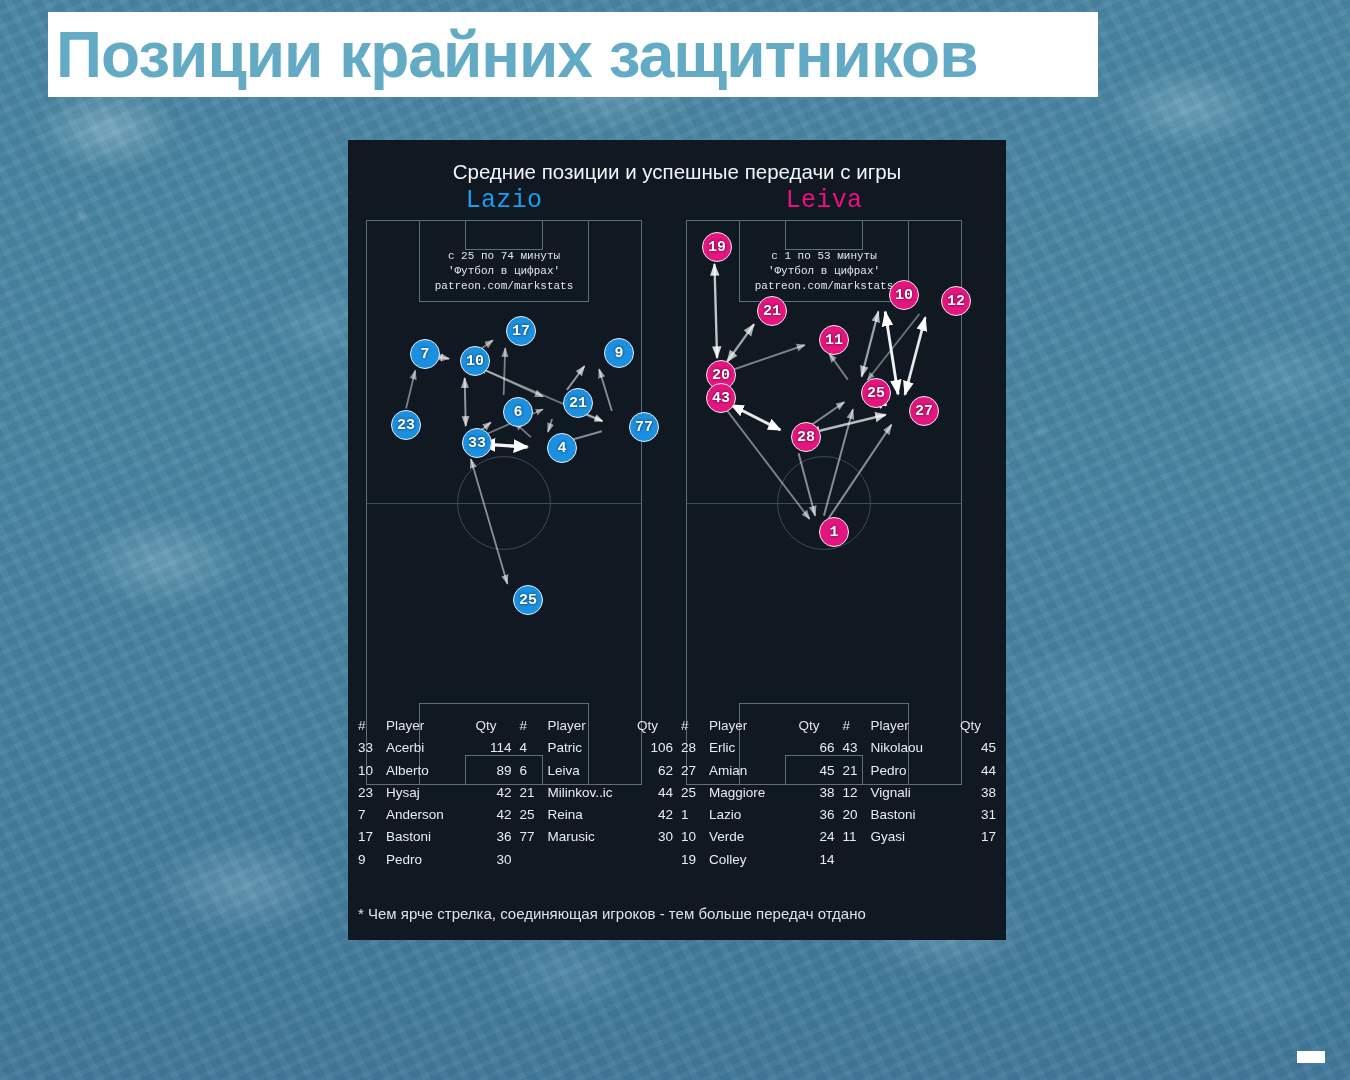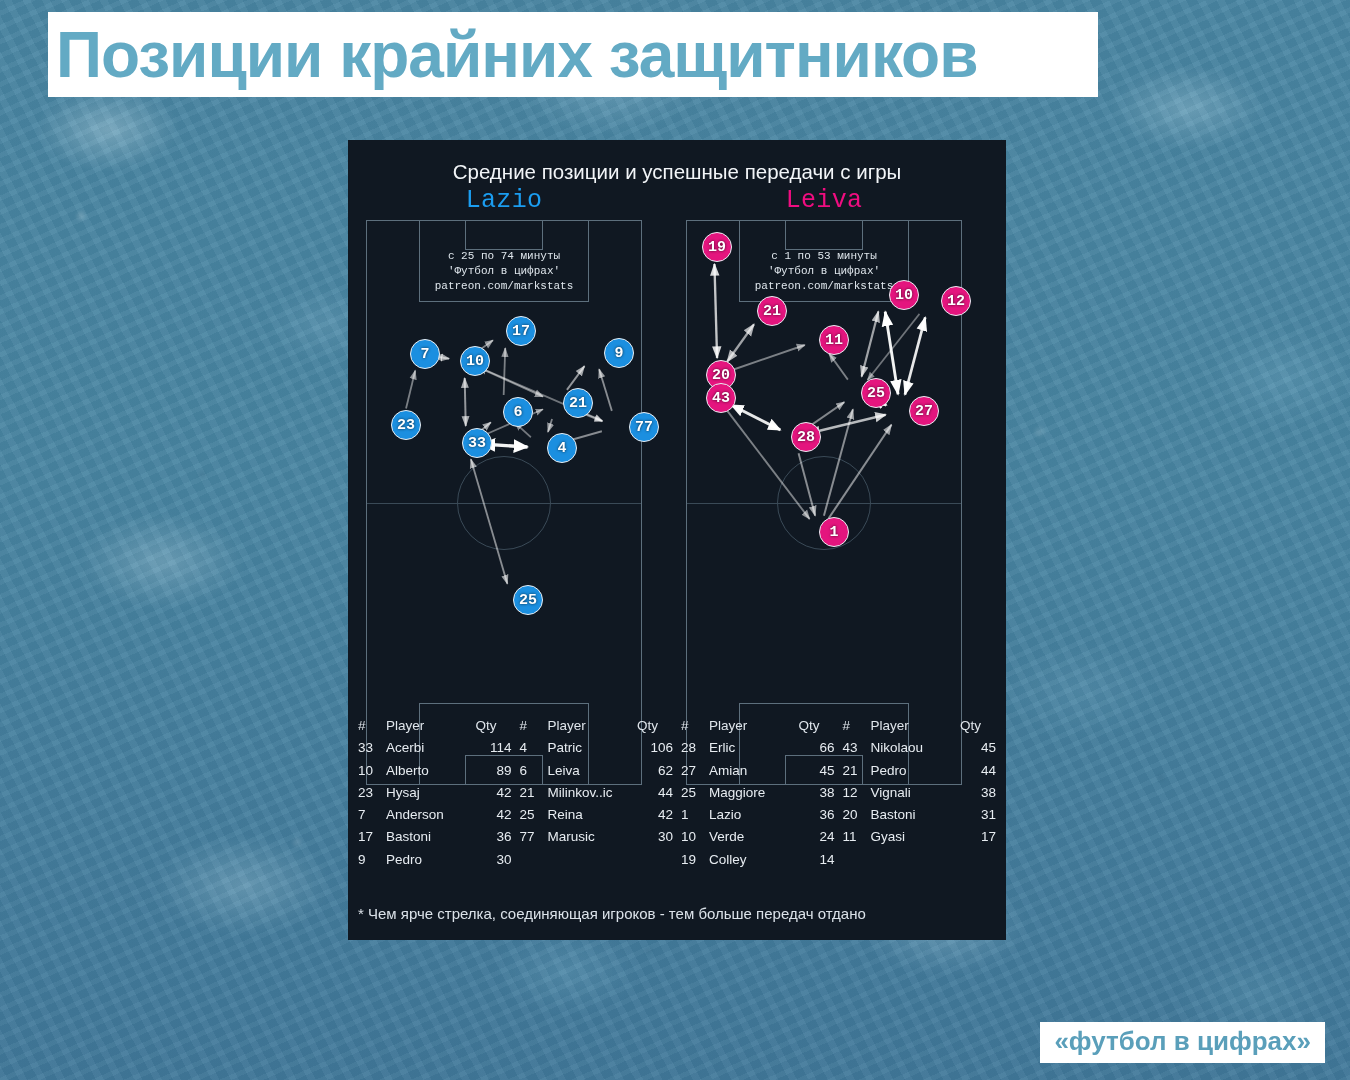--- a/index.html
+++ b/index.html
@@ -553,14 +553,13 @@
           <span class="c-name">Gyasi</span>
           <span class="c-qty">17</span>
         </div>
       </div>
     </div>
 
   <div id="footnote">* Чем ярче стрелка, соединяющая игроков - тем больше передач отдано</div>
 </div>
 
 <div id="tg-badge">
-  <div>«футбол в цифрах»</div>
 </div>
 
 </body></html>

